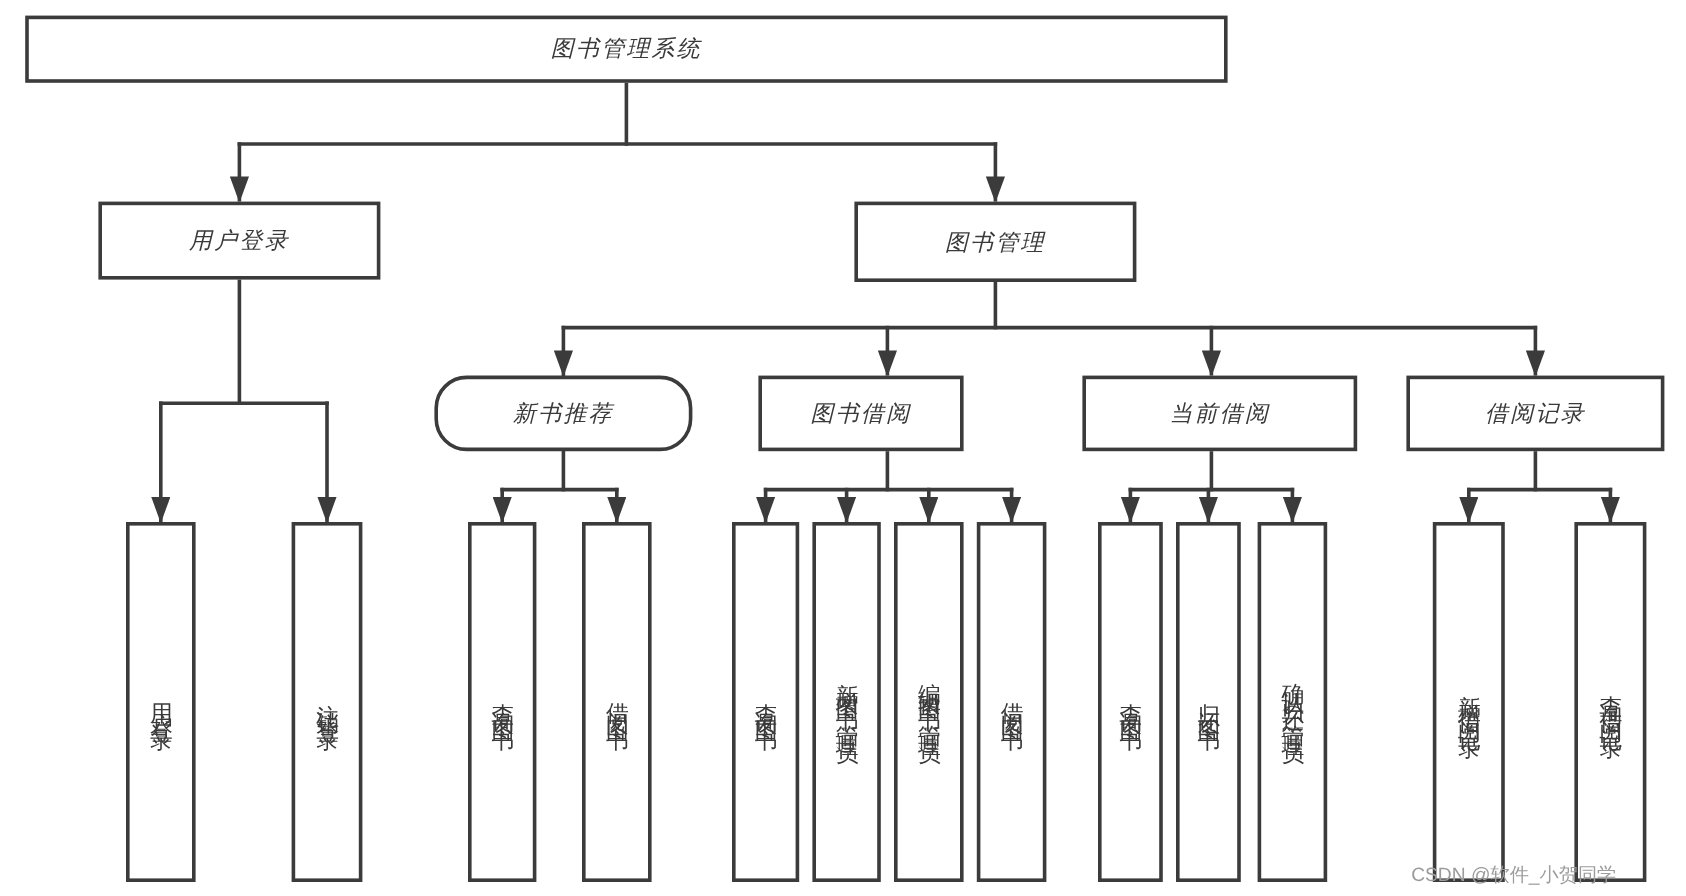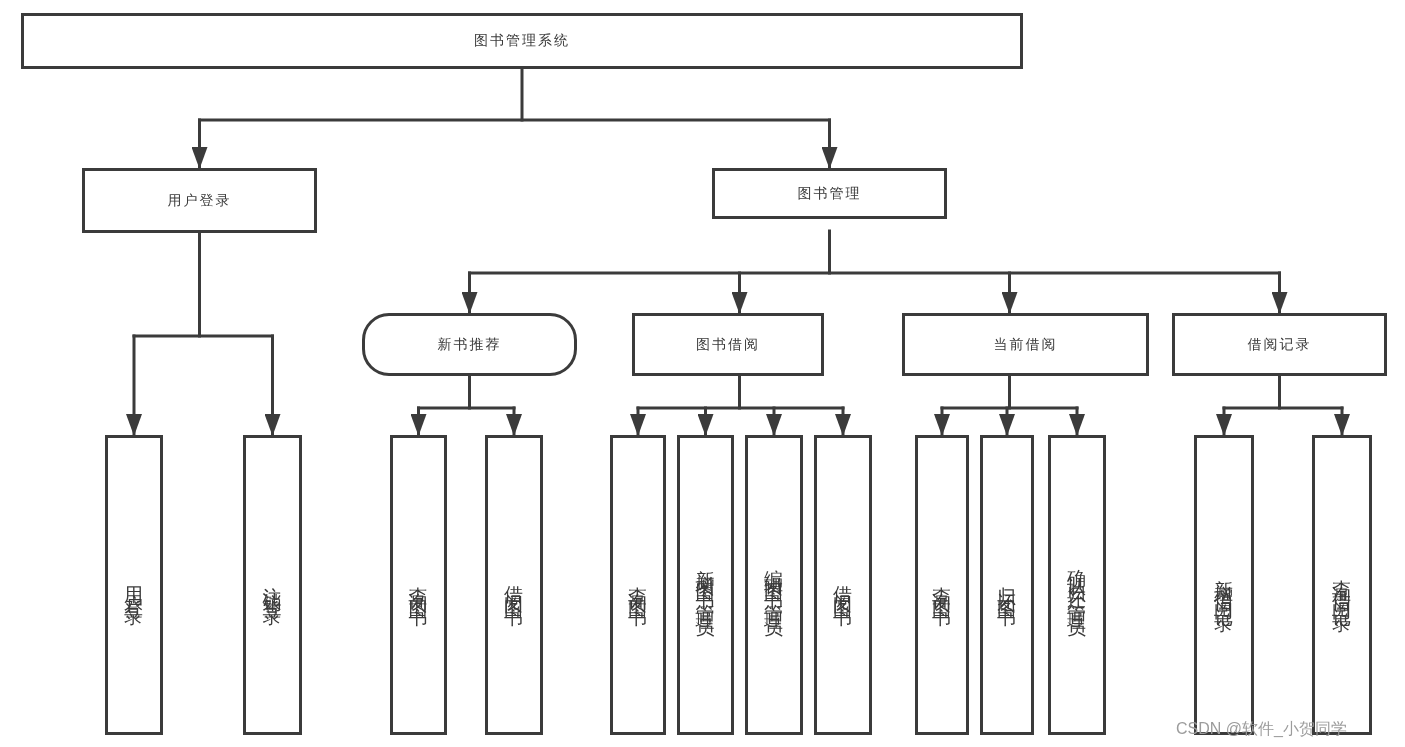--- a/index.html
+++ b/index.html
@@ -20,44 +20,44 @@
   svg.connectors path,svg.connectors line{stroke:var(--line);stroke-width:3;fill:none;stroke-linecap:square;}
   svg.connectors marker polygon{fill:var(--line);}
   .box{
     position:absolute;
     box-sizing:border-box;
     border:3px solid var(--line);
     background:#fff;
     display:flex;align-items:center;justify-content:center;
     color:var(--text);
   }
-  .h-label{font-size:14px;letter-spacing:2px;white-space:nowrap;}
+  .h-label{font-size:19px;letter-spacing:2px;white-space:nowrap;font-style:italic;}
   .leaf .v-label{
     writing-mode:vertical-rl;
     text-orientation:mixed;
     font-size:19px;
     letter-spacing:7px;
     line-height:1;
     white-space:nowrap;
   }
   .watermark{
     position:absolute;
     left:1176px;top:719px;
     font-size:16px;
     color:var(--wm);
     white-space:nowrap;
     z-index:5;
   }
   
   #n-root{left:21px;top:13px;width:1002px;height:56px;}
   #n-user-login{left:82px;top:168px;width:235px;height:65px;}
-  #n-book-mgmt{left:712px;top:168px;width:235px;height:51px;}
+  #n-book-mgmt{left:712px;top:168px;width:235px;height:67px;}
   #n-new-rec{left:362px;top:313px;width:215px;height:63px;border-radius:27px;}
-  #n-book-borrow{left:632px;top:313px;width:192px;height:63px;}
-  #n-cur-borrow{left:902px;top:313px;width:247px;height:63px;}
+  #n-book-borrow{left:632px;top:313px;width:171px;height:63px;}
+  #n-cur-borrow{left:902px;top:313px;width:229px;height:63px;}
   #n-borrow-rec{left:1172px;top:313px;width:215px;height:63px;text-align:right;}
   .leaf{top:435px;height:300px;}
   #l-ul-login{left:105px;width:58px;}
   #l-ul-logout{left:243px;width:59px;}
   #l-nr-query{left:390px;width:57px;}
   #l-nr-borrow{left:485px;width:58px;}
   #l-bb-query{left:610px;width:56px;}
   #l-bb-add{left:677px;width:57px;}
   #l-bb-edit{left:745px;width:58px;}
   #l-bb-borrow{left:814px;width:58px;}

